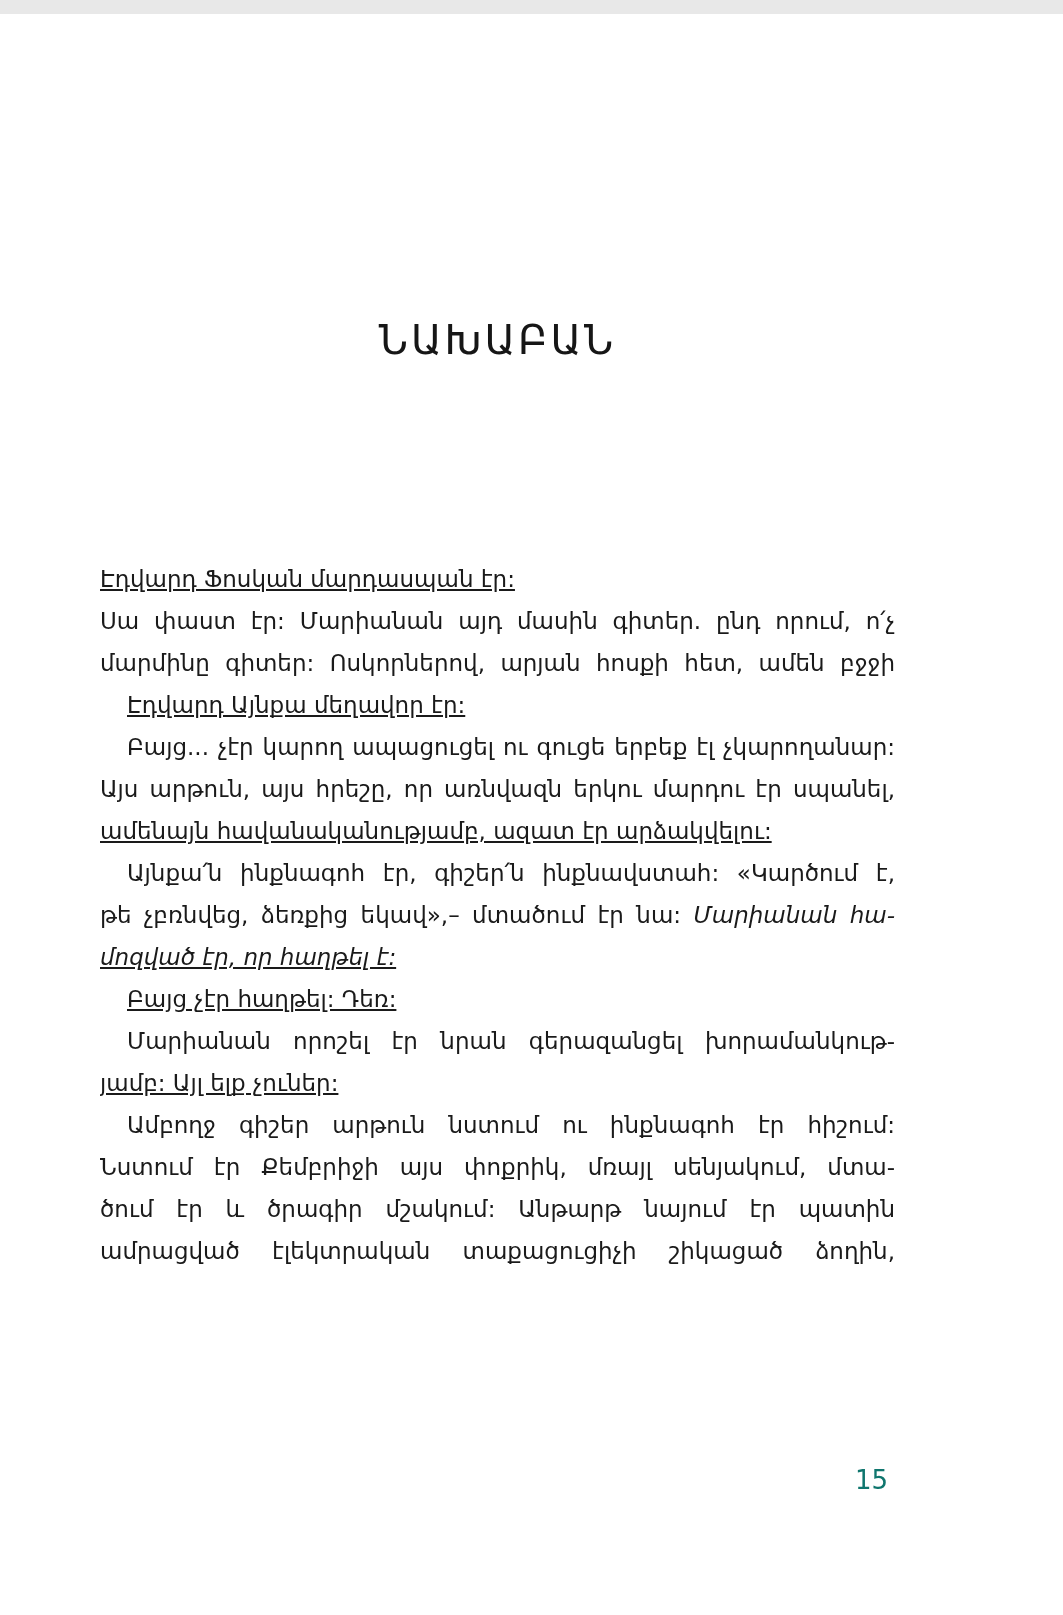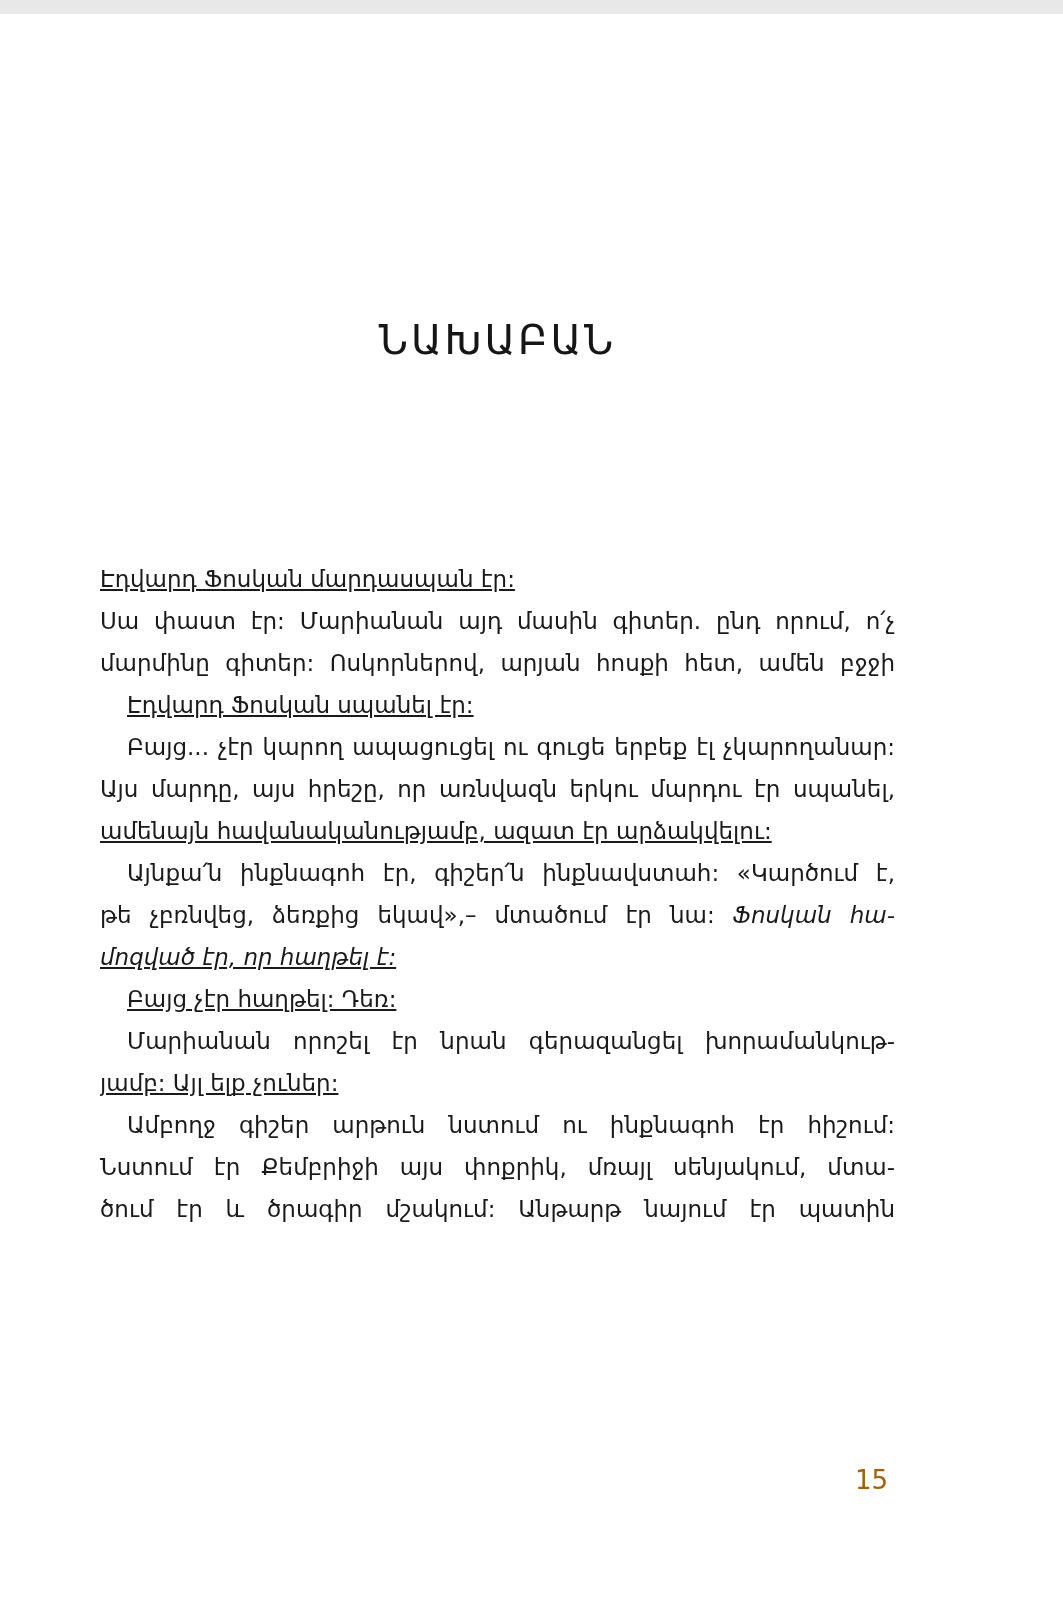--- a/index.html
+++ b/index.html
@@ -47,64 +47,65 @@
   .ind  { padding-left: 27px; }
   .it   { font-style: italic; }
   .page-number {
     position: absolute;
     top: 1448px;
     left: 100px;
     width: 788px;
     text-align: right;
     font-size: 26px;
     line-height: 36px;
-    color: #a16207;
+    color: #0f766e;
   }
 </style>
 </head>
 <body>
 
 <div class="page">
 
   <h1 class="chapter-title">ՆԱԽԱԲԱՆ</h1>
 
   <div class="body-text">
 
     <div class="line left"><span>Էդվարդ Ֆոսկան մարդասպան էր:</span><span class="it"></span></div>
 
     <div class="line jst"><span>Սա փաստ էր: Մարիանան այդ մասին գիտեր. ընդ որում, ո՛չ</span><span class="it"></span></div>
 
 
     <div class="line jst"><span>մարմինը գիտեր: Ոսկորներով, արյան հոսքի հետ, ամեն բջջի</span><span class="it"></span></div>
 
 
-    <div class="line ind left"><span>Էդվարդ Ֆոսկան սպանել էր:</span><span class="it"></span></div>
+    <div class="line ind left"><span>Էդվարդ Այնքա մեղավոր էր:</span><span class="it"></span></div>
 
     <div class="line ind jst"><span>Բայց... չէր կարող ապացուցել ու գուցե երբեք էլ չկարողանար:</span><span class="it"></span></div>
 
-    <div class="line jst"><span>Այս մարդը, այս հրեշը, որ առնվազն երկու մարդու էր սպանել,</span><span class="it"></span></div>
+    <div class="line jst"><span>Այս արթուն, այս հրեշը, որ առնվազն երկու մարդու էր սպանել,</span><span class="it"></span></div>
 
     <div class="line left"><span>ամենայն հավանականությամբ, ազատ էր արձակվելու:</span><span class="it"></span></div>
 
     <div class="line ind jst"><span>Այնքա՛ն ինքնագոհ էր, գիշեր՛ն ինքնավստահ: «Կարծում է,</span><span class="it"></span></div>
 
-    <div class="line jst"><span>թե չբռնվեց, ձեռքից եկավ»,– մտածում էր նա: </span><span class="it">Ֆոսկան հա-</span></div>
+    <div class="line jst"><span>թե չբռնվեց, ձեռքից եկավ»,– մտածում էր նա: </span><span class="it">Մարիանան հա-</span></div>
 
     <div class="line left"><span></span><span class="it">մոզված էր, որ հաղթել է:</span></div>
 
     <div class="line ind left"><span>Բայց չէր հաղթել: Դեռ:</span><span class="it"></span></div>
 
     <div class="line ind jst"><span>Մարիանան որոշել էր նրան գերազանցել խորամանկութ-</span><span class="it"></span></div>
 
     <div class="line left"><span>յամբ: Այլ ելք չուներ:</span><span class="it"></span></div>
 
     <div class="line ind jst"><span>Ամբողջ գիշեր արթուն նստում ու ինքնագոհ էր հիշում:</span><span class="it"></span></div>
 
     <div class="line jst"><span>Նստում էր Քեմբրիջի այս փոքրիկ, մռայլ սենյակում, մտա-</span><span class="it"></span></div>
 
     <div class="line jst"><span>ծում էր և ծրագիր մշակում: Անթարթ նայում էր պատին</span><span class="it"></span></div>
 
+    <div class="line jst"><span>ամրացված էլեկտրական տաքացուցիչի շիկացած ձողին,</span><span class="it"></span></div>
 
   </div>
 
   <div class="page-number">15</div>
 
 </div>
 
 </body></html>

